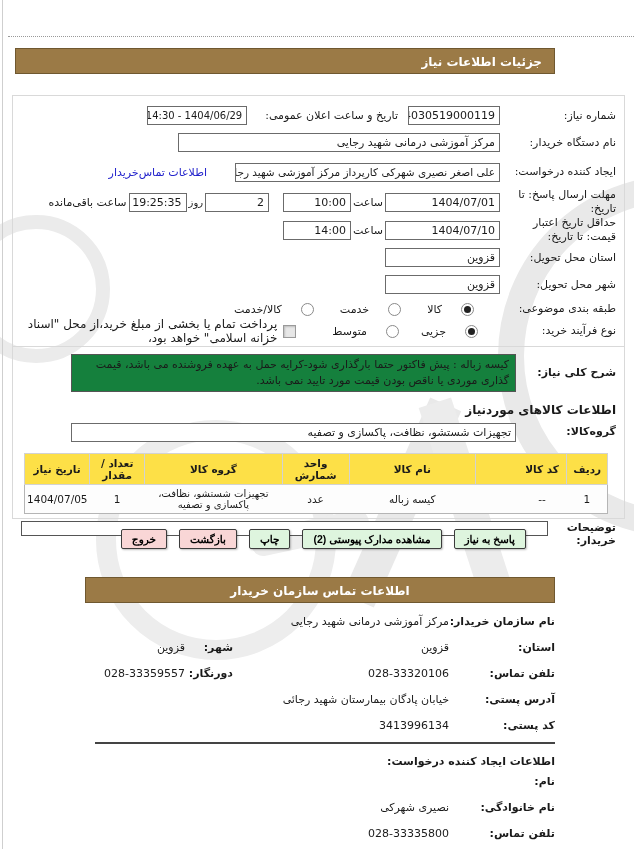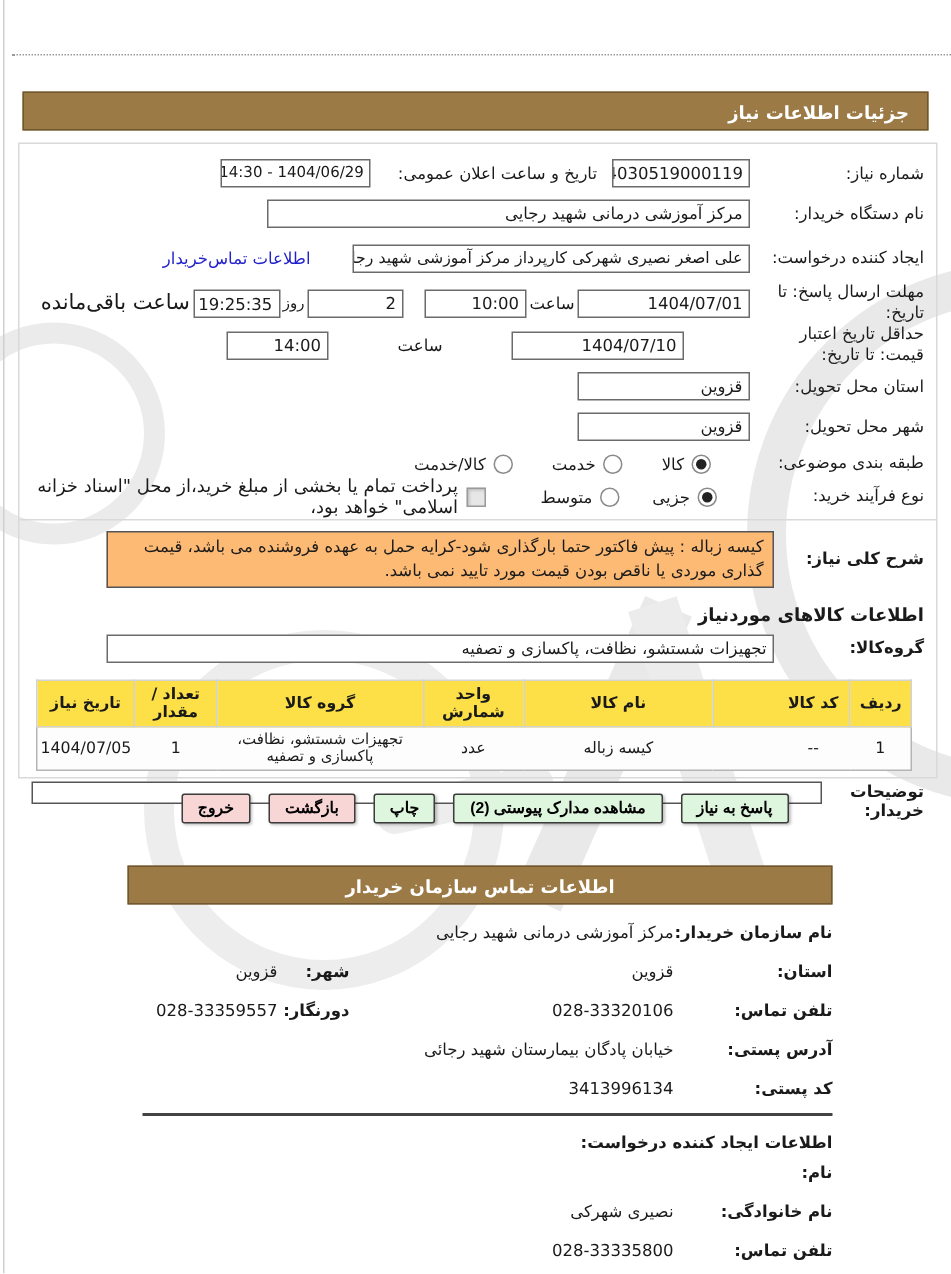--- a/index.html
+++ b/index.html
@@ -20,46 +20,46 @@
   .wm .b1{position:absolute;left:385px;top:395px;width:34px;height:215px;background:#e9e9e9;transform:rotate(24deg);}
   .wm .b2{position:absolute;left:448px;top:398px;width:34px;height:195px;background:#ececec;transform:rotate(-18deg);}
   .wm .b3{position:absolute;left:250px;top:520px;width:120px;height:26px;background:#ededed;transform:rotate(-12deg);border-radius:12px;}
 
   .layer{position:absolute;inset:0;z-index:1;}
 
   .bar{
     position:absolute;height:26px;background:#9b7a46;border:1px solid #6f5830;
     color:#fff;font-weight:bold;font-size:12px;line-height:26px;box-sizing:border-box;
   }
-  .bar1{left:15px;top:61px;width:604px;padding-right:12px;}
+  .bar1{left:15px;top:48px;width:540px;padding-right:12px;}
   .bar2{left:85px;top:577px;width:470px;text-align:center;}
 
   .form-card{
     position:absolute;left:12px;top:95px;width:613px;height:424px;
     border:1px solid #d9d9d9;box-sizing:border-box;padding:6px 8px;
   }
   .frow{display:flex;align-items:center;}
   .flabel{width:112px;flex-shrink:0;padding-left:4px;line-height:1.25;}
   .ibox{
     height:19px;border:1px solid #6b6b6b;background:#fff;box-sizing:border-box;
     display:flex;align-items:center;padding:0 4px;white-space:nowrap;overflow:hidden;
   }
   .sp{flex-shrink:0;}
   .link{color:#2222cc;cursor:pointer;}
   .divider{border-top:1px solid #d9d9d9;margin:4px -8px;}
 
   .radio{width:11px;height:11px;border:1px solid #8a8a8a;border-radius:50%;background:#fff;
     display:inline-block;position:relative;flex-shrink:0;}
   .radio.sel::after{content:'';position:absolute;inset:2px;background:#222;border-radius:50%;}
-  .opt{display:flex;align-items:center;gap:5px;}
+  .opt{display:flex;align-items:center;gap:19px;}
   .cbox{width:11px;height:11px;border:1px solid #9a9a9a;background:#e7e7e7;
     box-shadow:inset 1px 1px 2px #bdbdbd;flex-shrink:0;}
 
   .blabel{font-weight:bold;}
-  .desc-box{border:1px solid #555;background:#fdba74;width:445px;min-height:34px;
+  .desc-box{border:1px solid #555;background:#15803d;width:445px;min-height:34px;
     padding:2px 6px;box-sizing:border-box;line-height:1.45;}
   .sec-title{font-weight:bold;font-size:12px;margin:8px 0 2px 0;}
   .group-box{width:445px;}
 
   table.goods{border-collapse:collapse;width:584px;margin:8px 8px 0 0;font-size:10.5px;
     border:1px solid #b5b5b5;background:#fdfdfd;}
   table.goods th{background:#fde047;font-weight:bold;padding:3px 2px;border:1px solid #d2d2d2;}
   table.goods td{padding:3px 2px;text-align:center;border:0;}
   table.goods th:nth-child(1),table.goods td:nth-child(1){width:38px;}
   table.goods th:nth-child(2),table.goods td:nth-child(2){width:52px;padding-left:44px;}
@@ -131,24 +131,24 @@
     </div>
 
     <div class="frow" style="height:28px;">
       <div class="flabel">مهلت ارسال پاسخ: تا تاریخ:</div>
       <div class="ibox" style="width:115px;">1404/07/01</div>
       <div class="sp" style="margin:0 2px;">ساعت</div>
       <div class="ibox" style="width:68px;">10:00</div>
       <div class="ibox" style="width:64px;margin-right:14px;">2</div>
       <div class="sp" style="margin:0 2px;font-size:10px;">روز</div>
       <div class="ibox" style="width:58px;">19:25:35</div>
-      <div class="sp" style="margin-right:2px;font-size:14px;">ساعت باقی‌مانده</div>
-    </div>
-
-    <div class="frow" style="height:28px;gap:44px;">
+      <div class="sp" style="margin-right:2px;font-size:11px;">ساعت باقی‌مانده</div>
+    </div>
+
+    <div class="frow" style="height:28px;">
       <div class="flabel">حداقل تاریخ اعتبار قیمت: تا تاریخ:</div>
       <div class="ibox" style="width:115px;">1404/07/10</div>
       <div class="sp" style="margin:0 2px;">ساعت</div>
       <div class="ibox" style="width:68px;">14:00</div>
     </div>
 
     <div class="frow" style="height:27px;">
       <div class="flabel">استان محل تحویل:</div>
       <div class="ibox" style="width:115px;">قزوین</div>
     </div>

